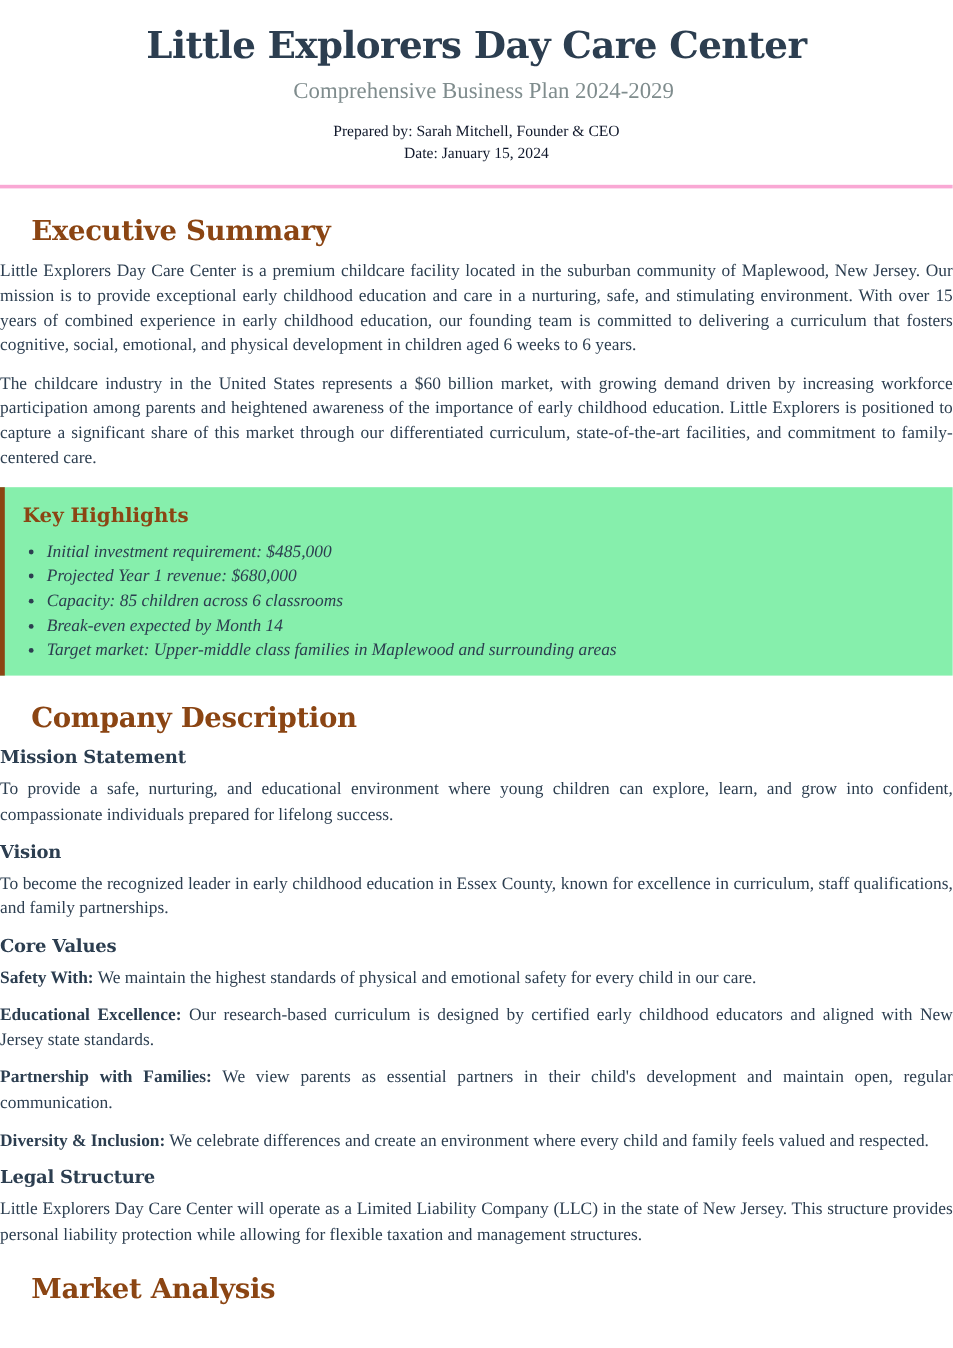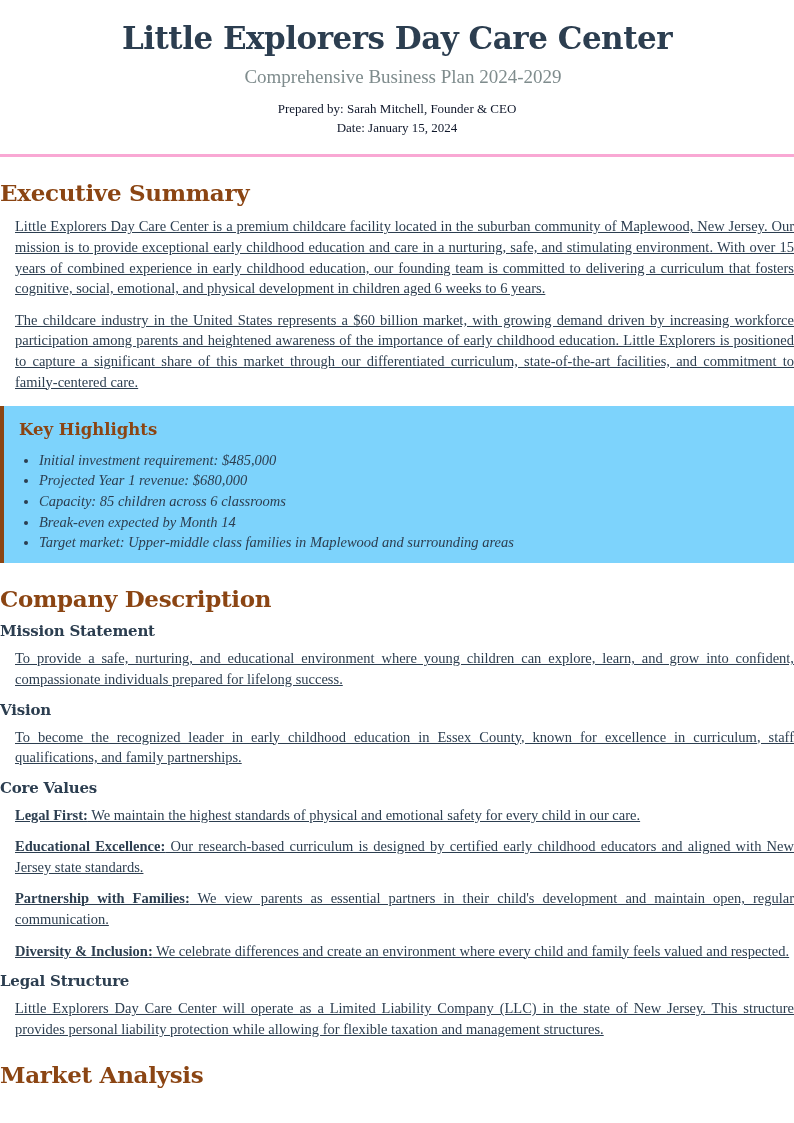--- a/index.html
+++ b/index.html
@@ -40,37 +40,37 @@
     }
     .content { padding: 0; }
     h2 {
       font-family: "DejaVu Serif", serif;
       font-weight: bold;
       font-size: 23px;
       color: #8b4513;
       margin: 22px 0 10px 0;
       line-height: 1.2;
       letter-spacing: -0.3px;
+      padding-left: 26px;
     }
     h3 {
       font-family: "DejaVu Serif", serif;
       font-weight: bold;
       font-size: 15px;
       color: #2c3e50;
       margin: 10px 0 8px 0;
       line-height: 1.2;
       letter-spacing: -0.2px;
     }
     p {
-      margin: 0 0 11px 15px;
+      margin: 0 0 11px 0;
       text-align: justify;
-      text-decoration: underline;
     }
     .highlights {
-      background: #7dd3fc;
+      background: #86efac;
       border-left: 4px solid #8b4513;
       padding: 14px 15px 10px 15px;
       margin: 14px 0 16px 0;
     }
     .highlights h4 {
       font-family: "DejaVu Serif", serif;
       font-weight: bold;
       font-size: 16.5px;
       color: #8b4513;
       margin: 0 0 10px 0;
@@ -120,21 +120,21 @@
   <section>
     <h2>Company Description</h2>
 
     <h3>Mission Statement</h3>
     <p>To provide a safe, nurturing, and educational environment where young children can explore, learn, and grow into confident, compassionate individuals prepared for lifelong success.</p>
 
     <h3>Vision</h3>
     <p>To become the recognized leader in early childhood education in Essex County, known for excellence in curriculum, staff qualifications, and family partnerships.</p>
 
     <h3>Core Values</h3>
-    <p><strong>Legal First:</strong><span> We maintain the highest standards of physical and emotional safety for every child in our care.</span></p>
+    <p><strong>Safety With:</strong><span> We maintain the highest standards of physical and emotional safety for every child in our care.</span></p>
     <p><strong>Educational Excellence:</strong><span> Our research-based curriculum is designed by certified early childhood educators and aligned with New Jersey state standards.</span></p>
     <p><strong>Partnership with Families:</strong><span> We view parents as essential partners in their child's development and maintain open, regular communication.</span></p>
     <p><strong>Diversity &amp; Inclusion:</strong><span> We celebrate differences and create an environment where every child and family feels valued and respected.</span></p>
 
     <h3>Legal Structure</h3>
     <p>Little Explorers Day Care Center will operate as a Limited Liability Company (LLC) in the state of New Jersey. This structure provides personal liability protection while allowing for flexible taxation and management structures.</p>
   </section>
 
   <section>
     <h2>Market Analysis</h2>

